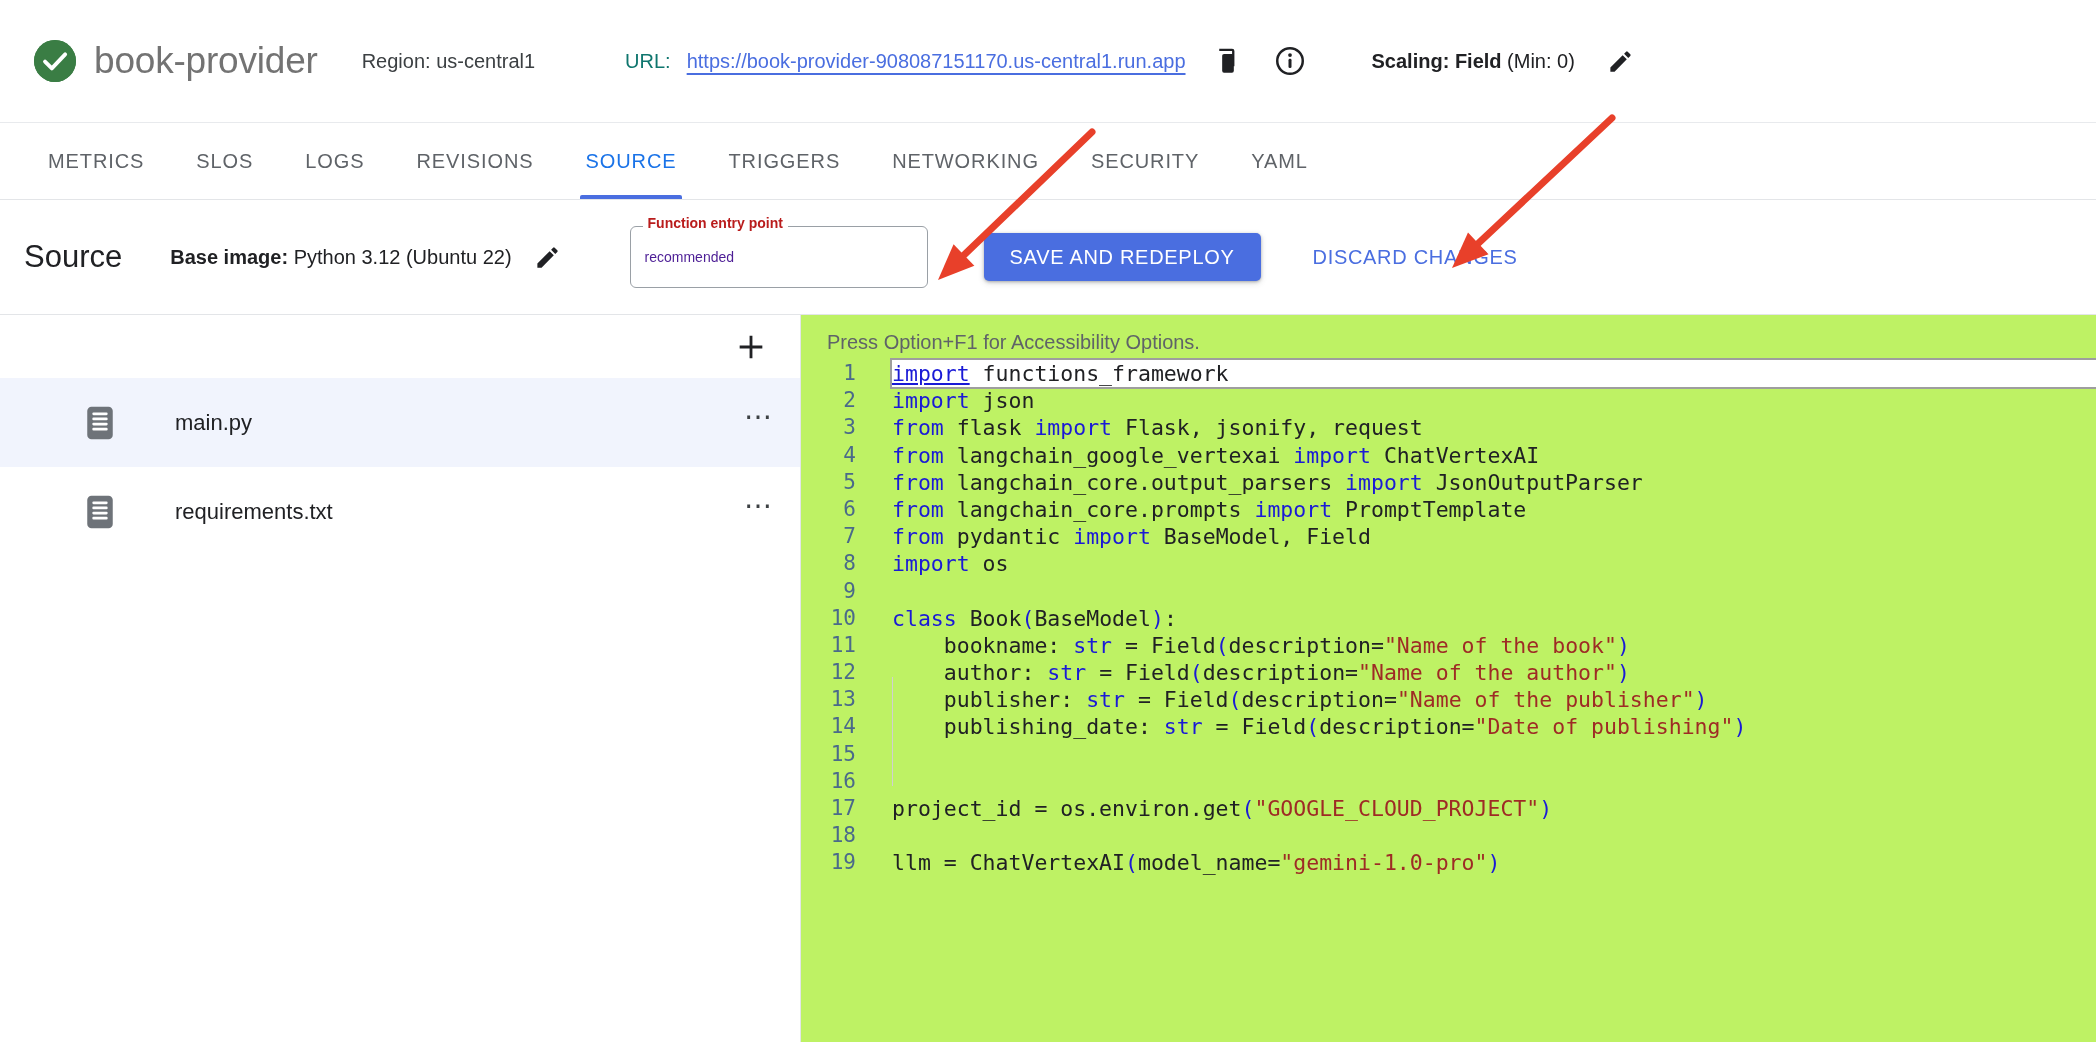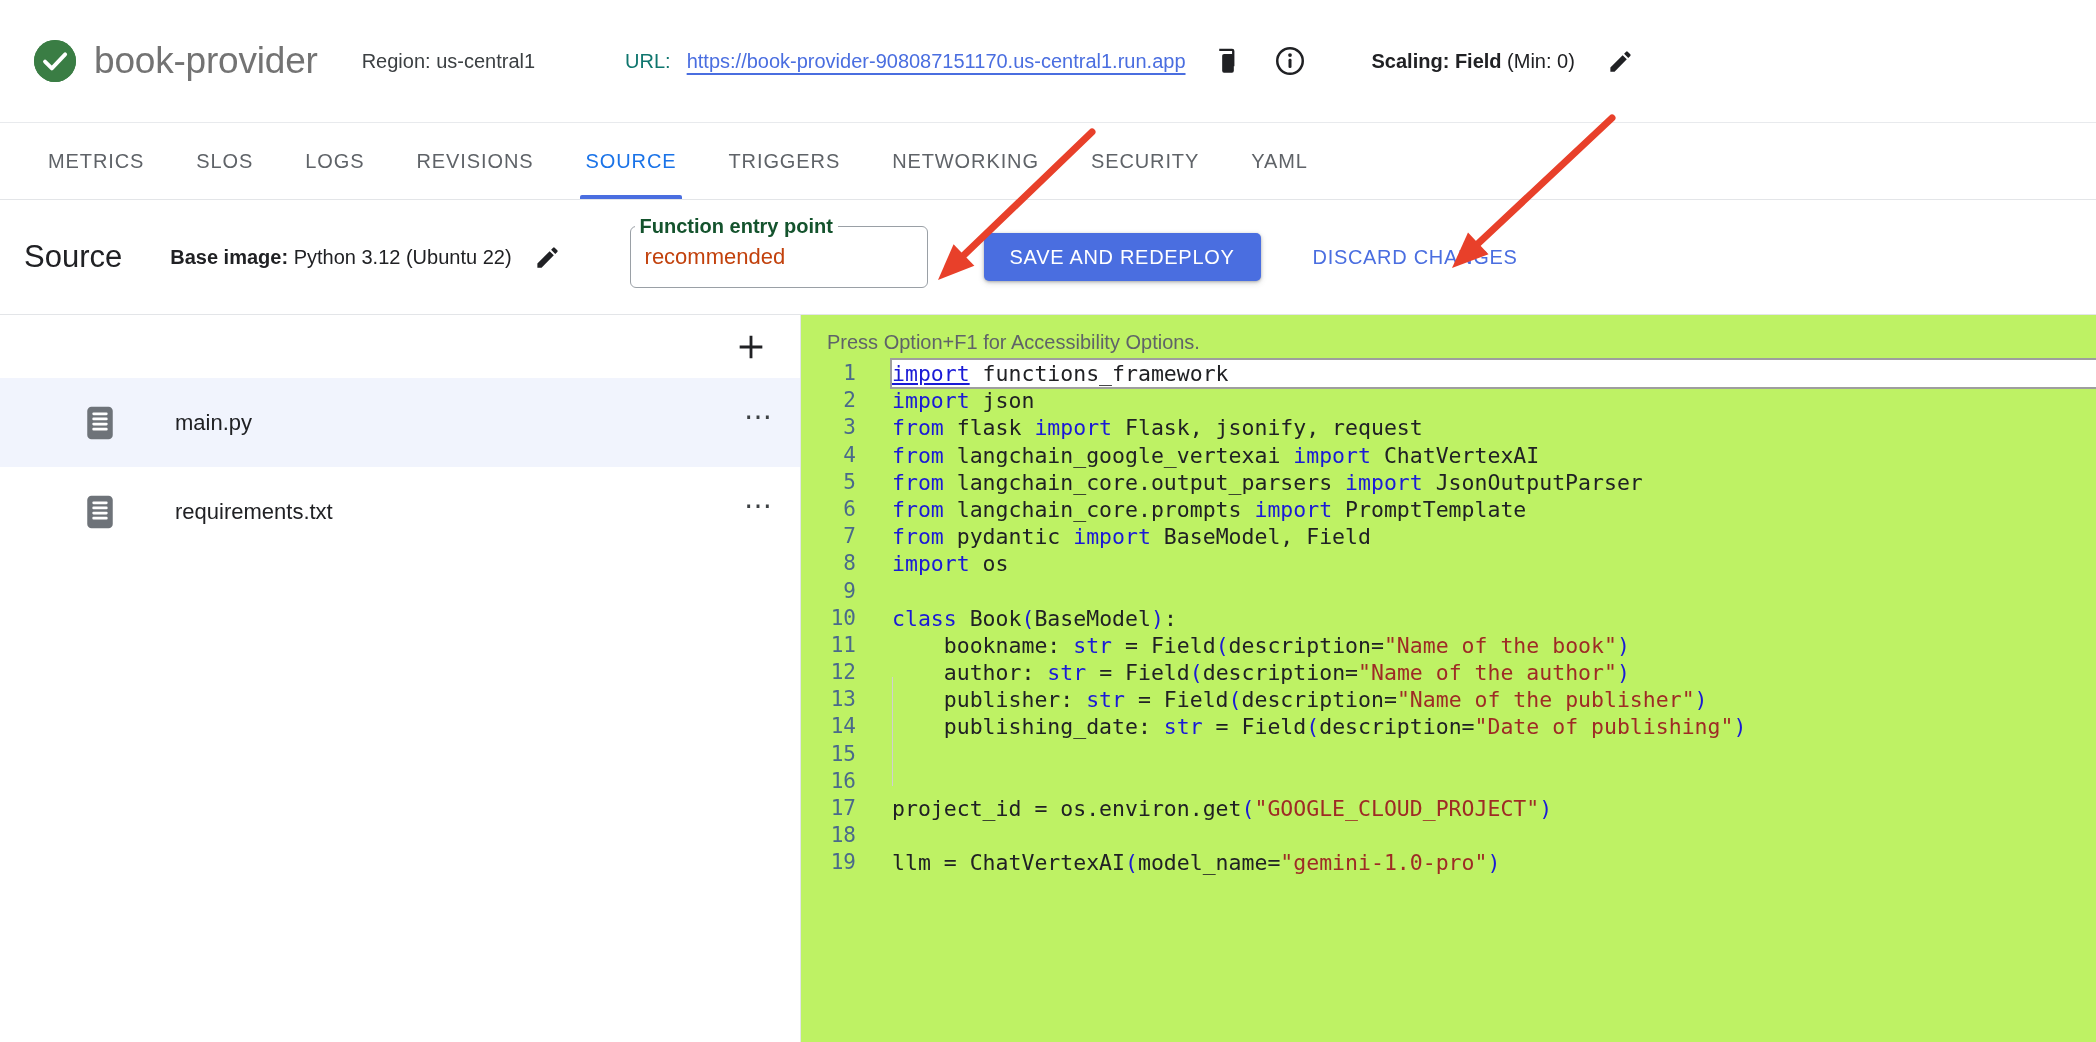--- a/index.html
+++ b/index.html
@@ -142,31 +142,31 @@
     border-radius: 6px;
     display: flex;
     align-items: center;
     padding: 0 14px;
     background: #ffffff;
     cursor: text;
   }
   .entry-legend {
     position: absolute;
     top: -12px;
-    left: 4px;
+    left: 12px;
     background: #ffffff;
     padding: 0 5px;
-    font-size: 20px;
+    font-size: 14px;
     font-weight: 700;
-    color: #14532d;
+    color: #b91c1c;
     white-space: nowrap;
   }
   .entry-value {
-    font-size: 22px;
-    color: #c2410c;
+    font-size: 14px;
+    color: #4c1d95;
   }
 
   .btn-primary {
     margin-left: 56px;
     height: 48px;
     background: #4a6ee0;
     color: #ffffff;
     border: none;
     border-radius: 5px;
     font-size: 20px;

